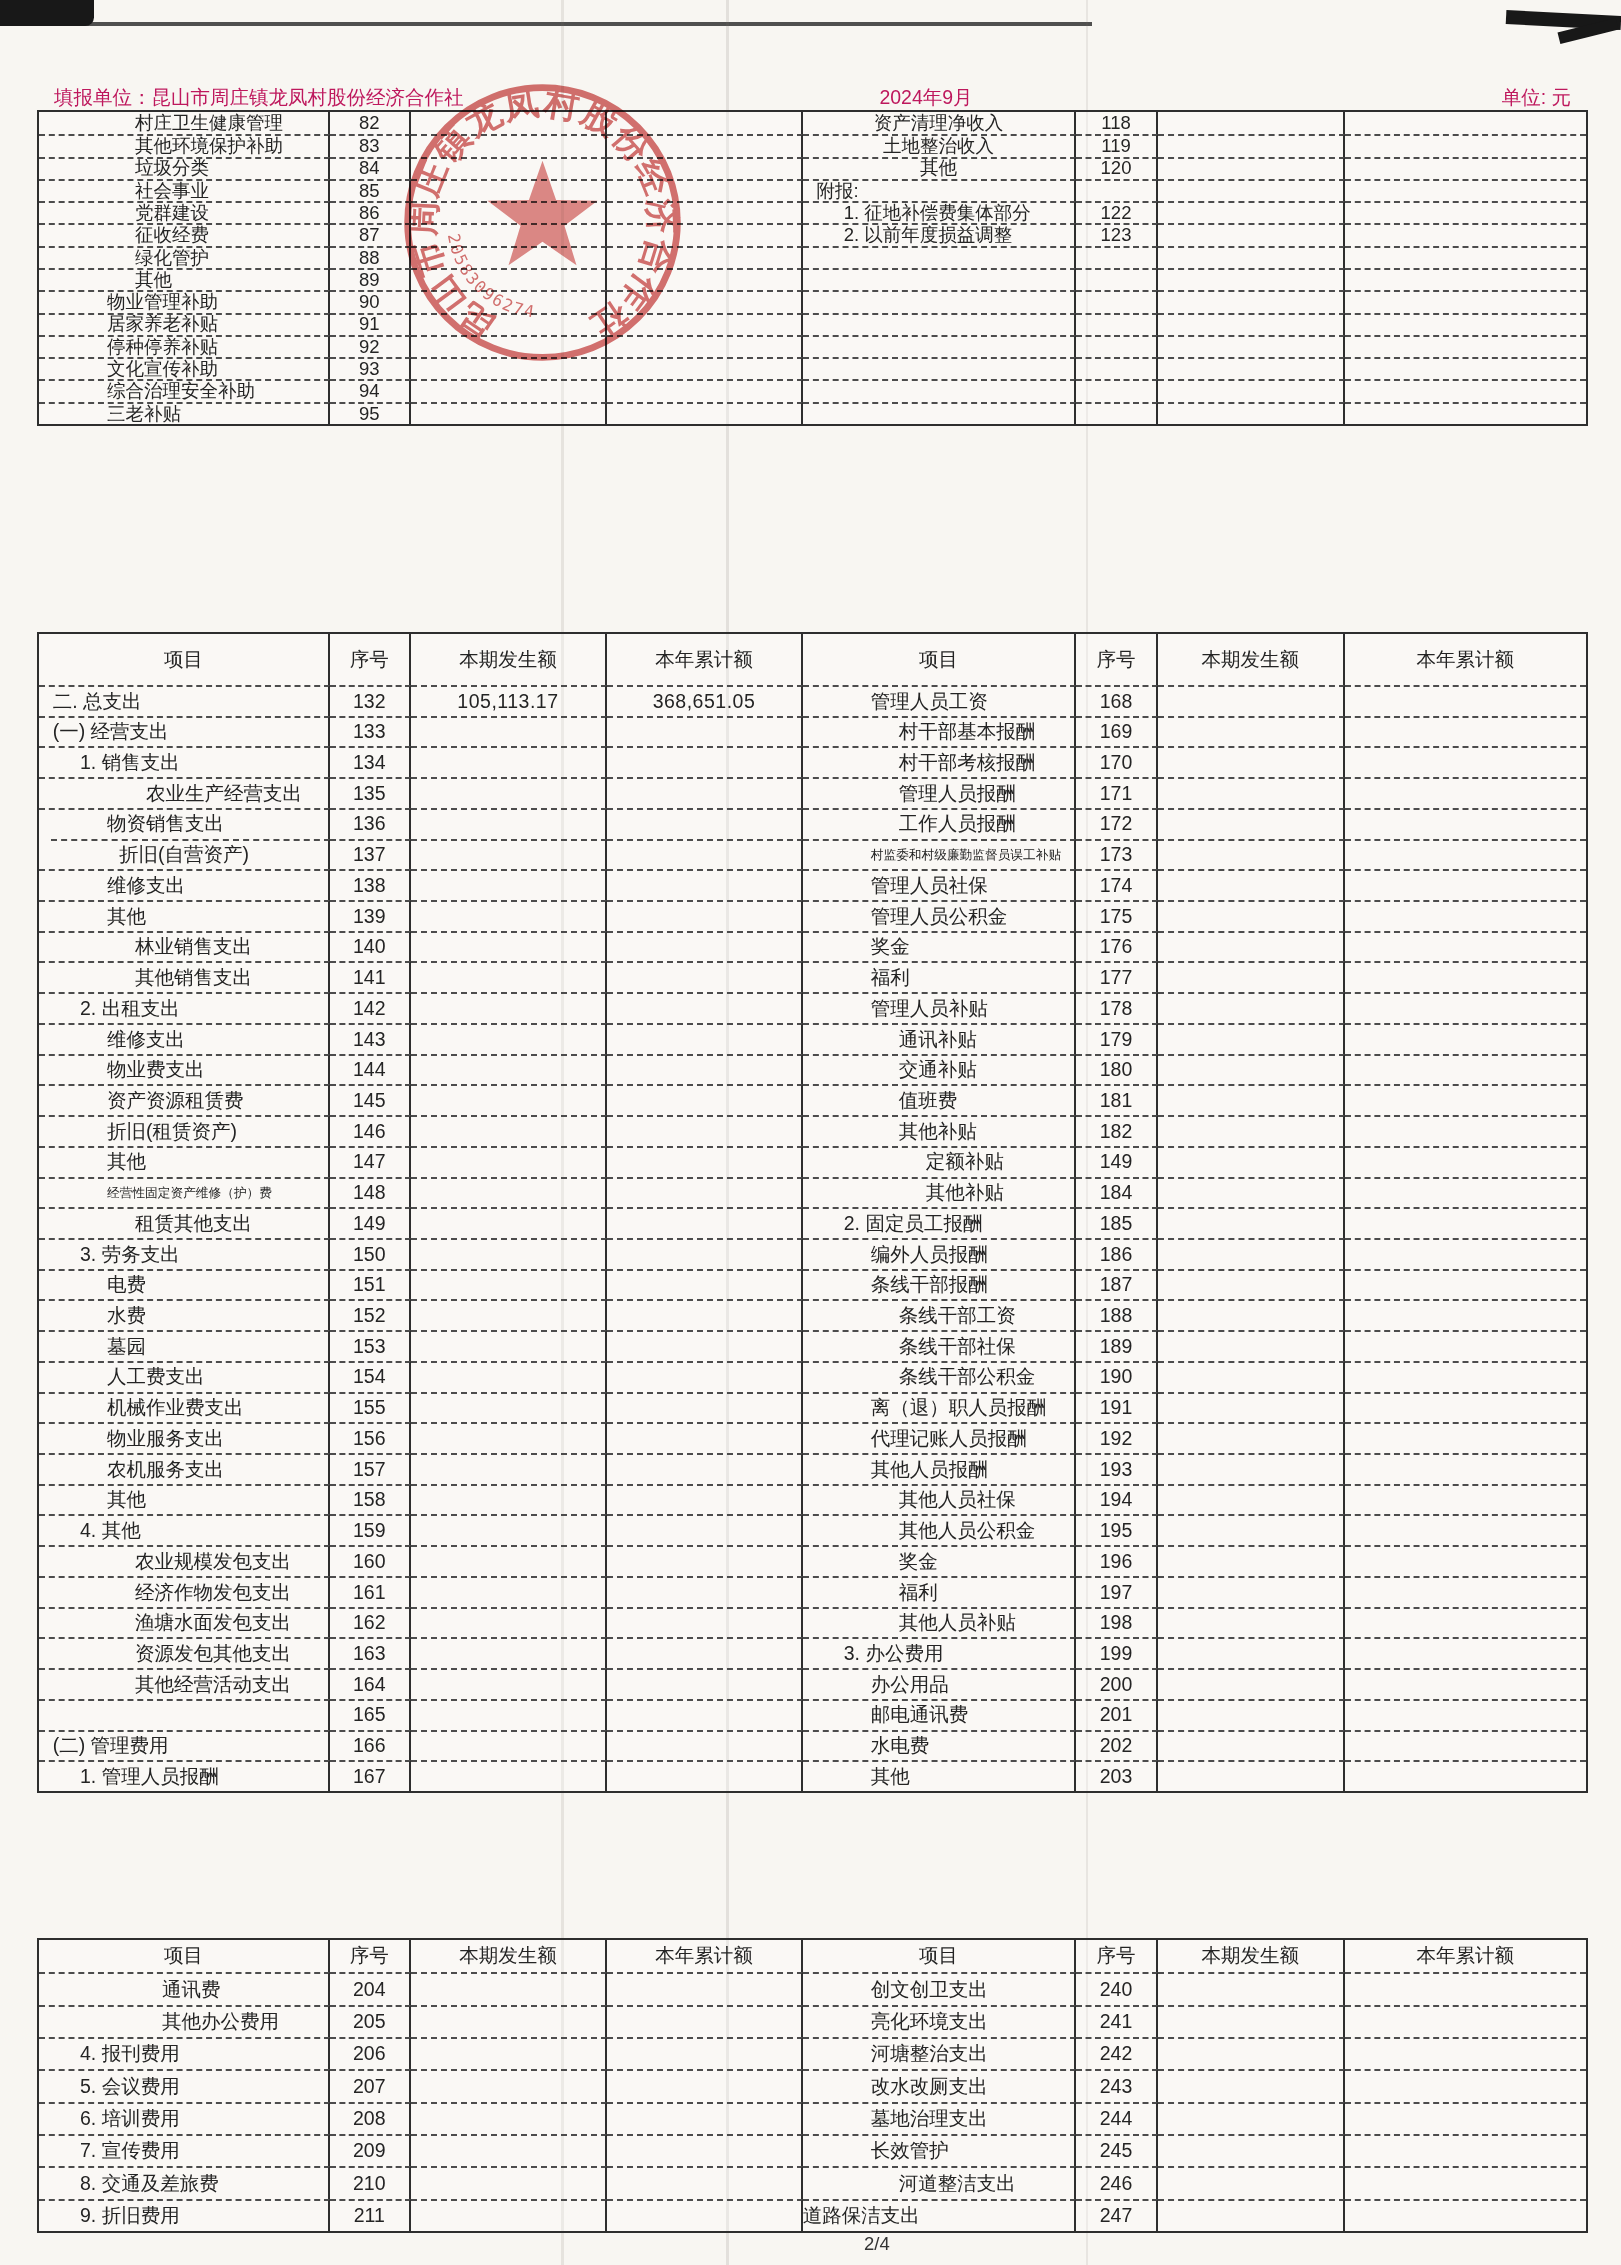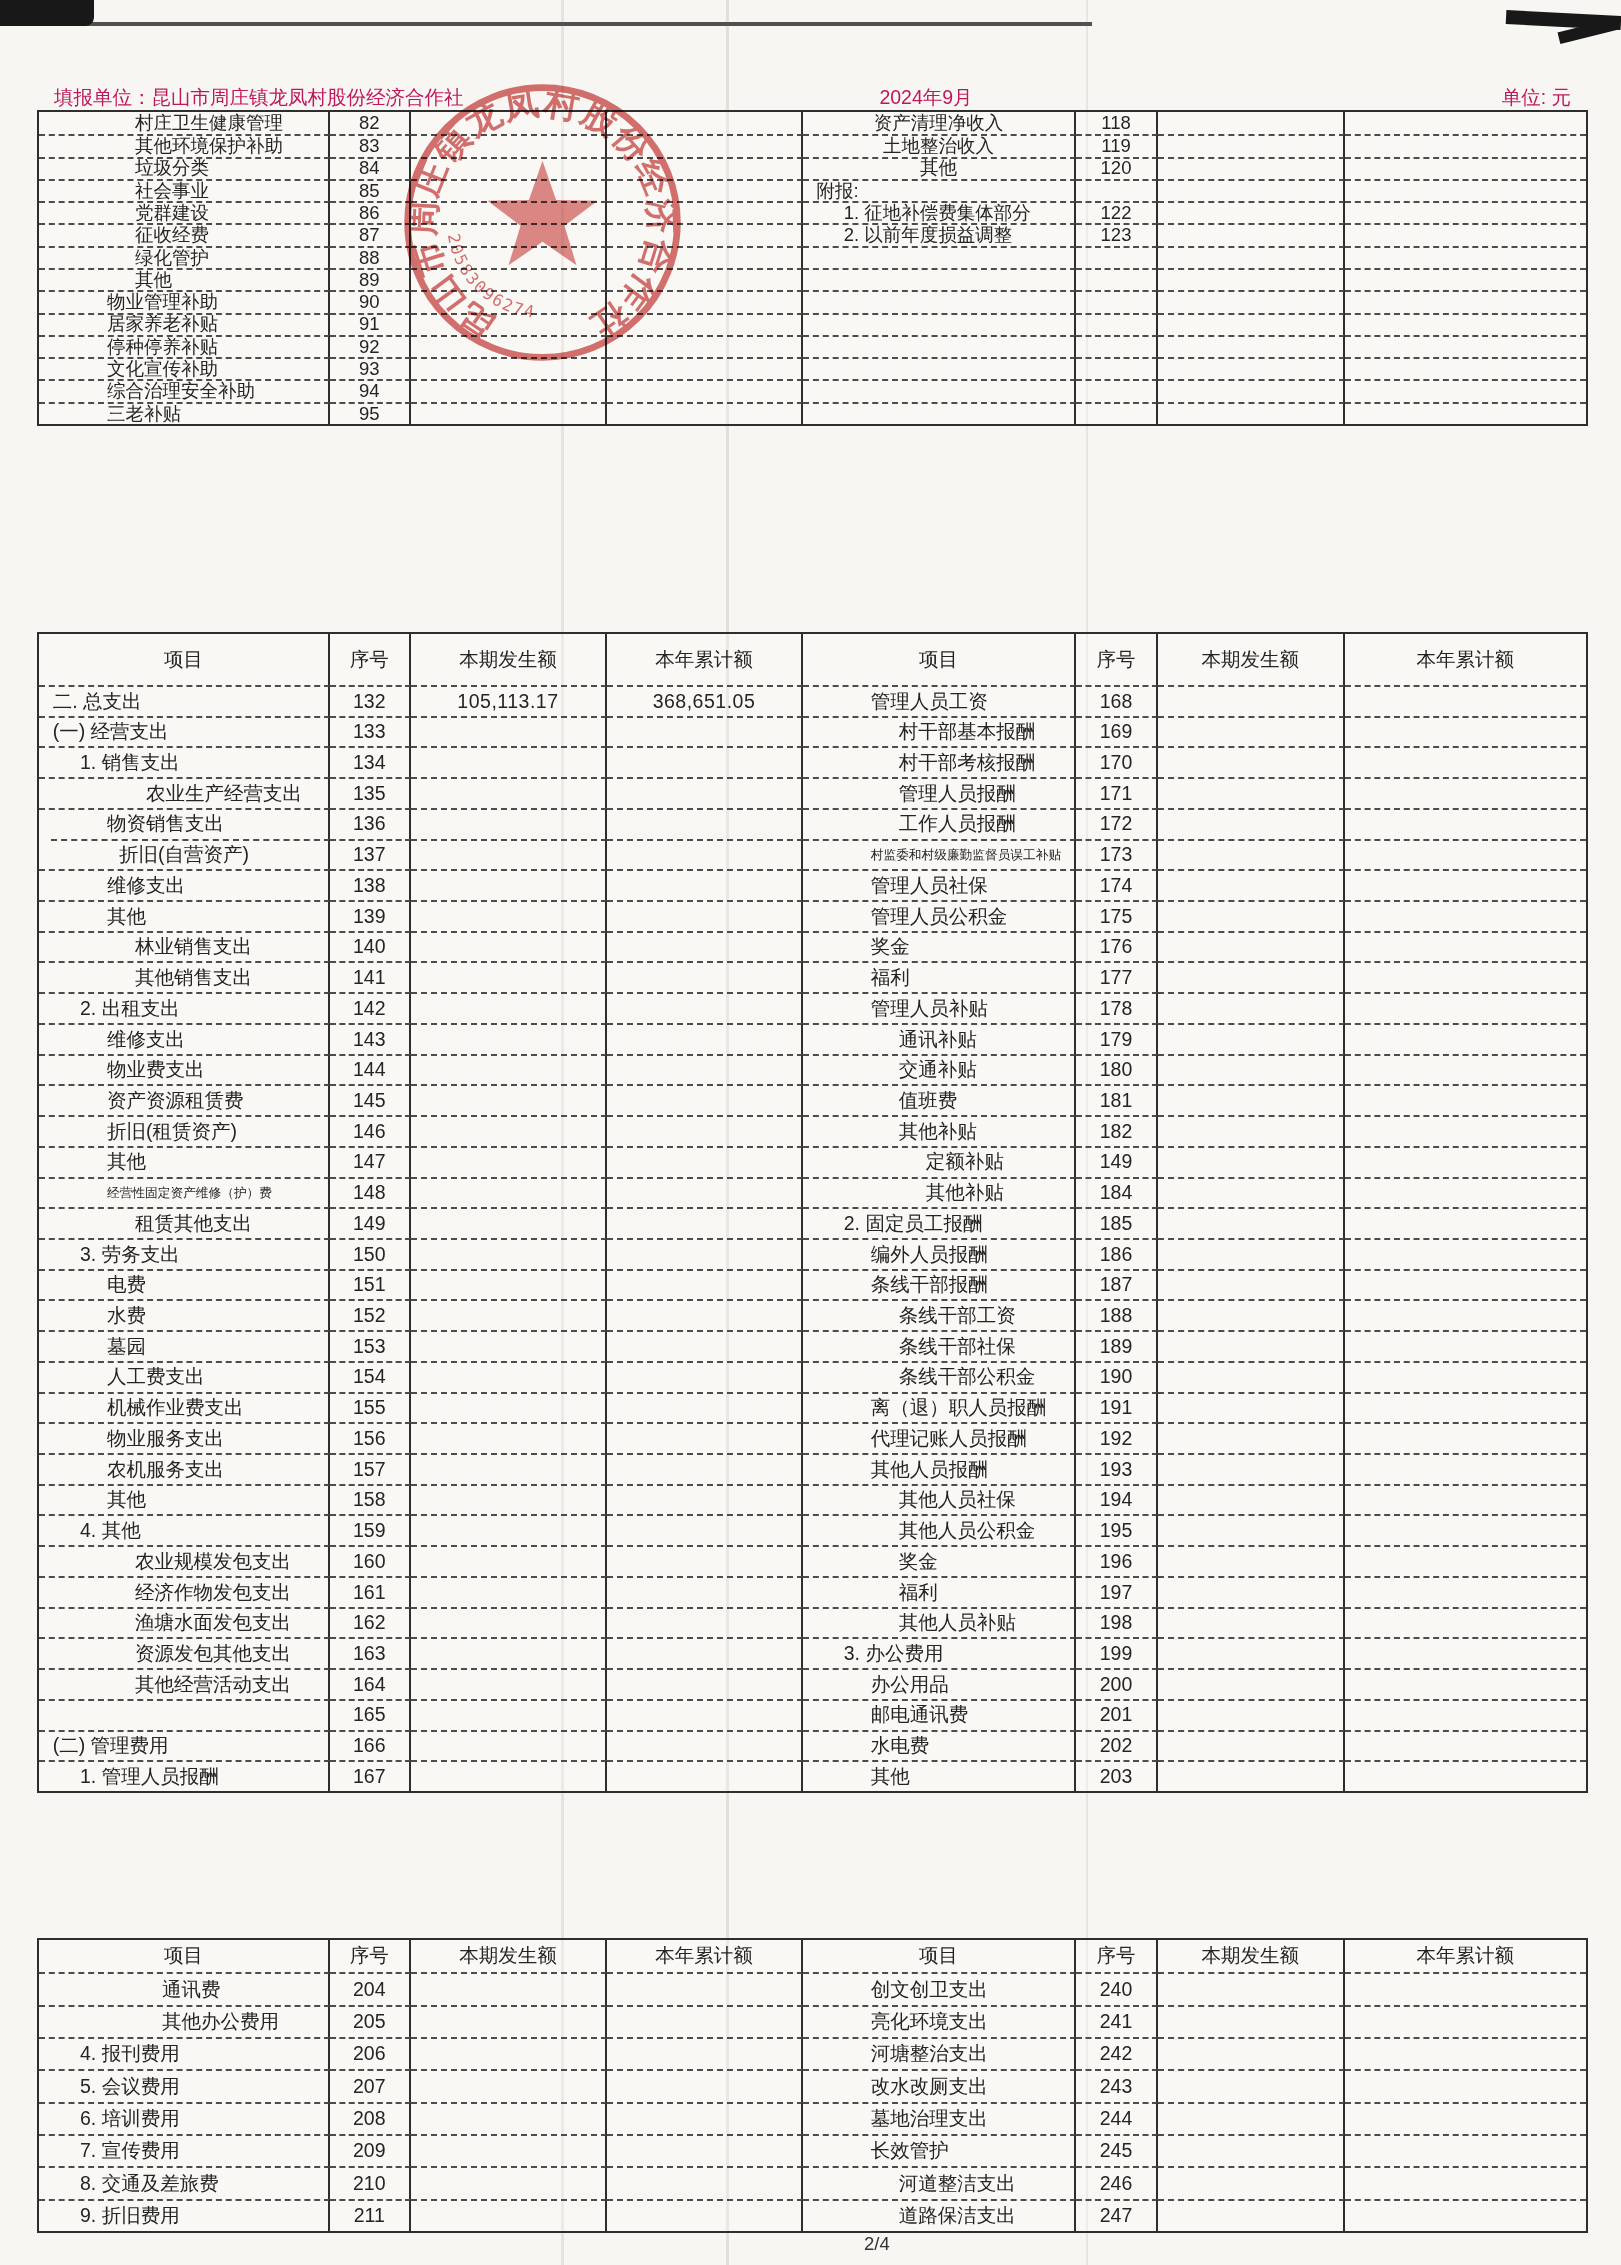--- a/index.html
+++ b/index.html
@@ -536,21 +536,21 @@
       <div class="cell amt bt"></div>
       <div class="cell amt bt"></div>
       <div class="cell item bt" style="padding-left: 96px;">河道整洁支出</div>
       <div class="cell num bt">246</div>
       <div class="cell amt bt"></div>
       <div class="cell amt bt last"></div>
       <div class="cell item bt" style="padding-left: 41px;">9. 折旧费用</div>
       <div class="cell num bt">211</div>
       <div class="cell amt bt"></div>
       <div class="cell amt bt"></div>
-      <div class="cell item bt" style="padding-left: 96px;">道路保洁支出</div>
+      <div class="cell item bt" style="">道路保洁支出</div>
       <div class="cell num bt">247</div>
       <div class="cell amt bt"></div>
       <div class="cell amt bt last"></div>
     </div>
 
   <svg class="stamp" viewBox="0 0 300 300">
     <defs>
       <path id="ring-path" d="M 94 247 A 112 112 0 1 1 206 247" fill="none"></path>
       <path id="num-path" d="M 51.4 158.6 A 99 99 0 0 0 146.5 248.9" fill="none"></path>
     </defs>

